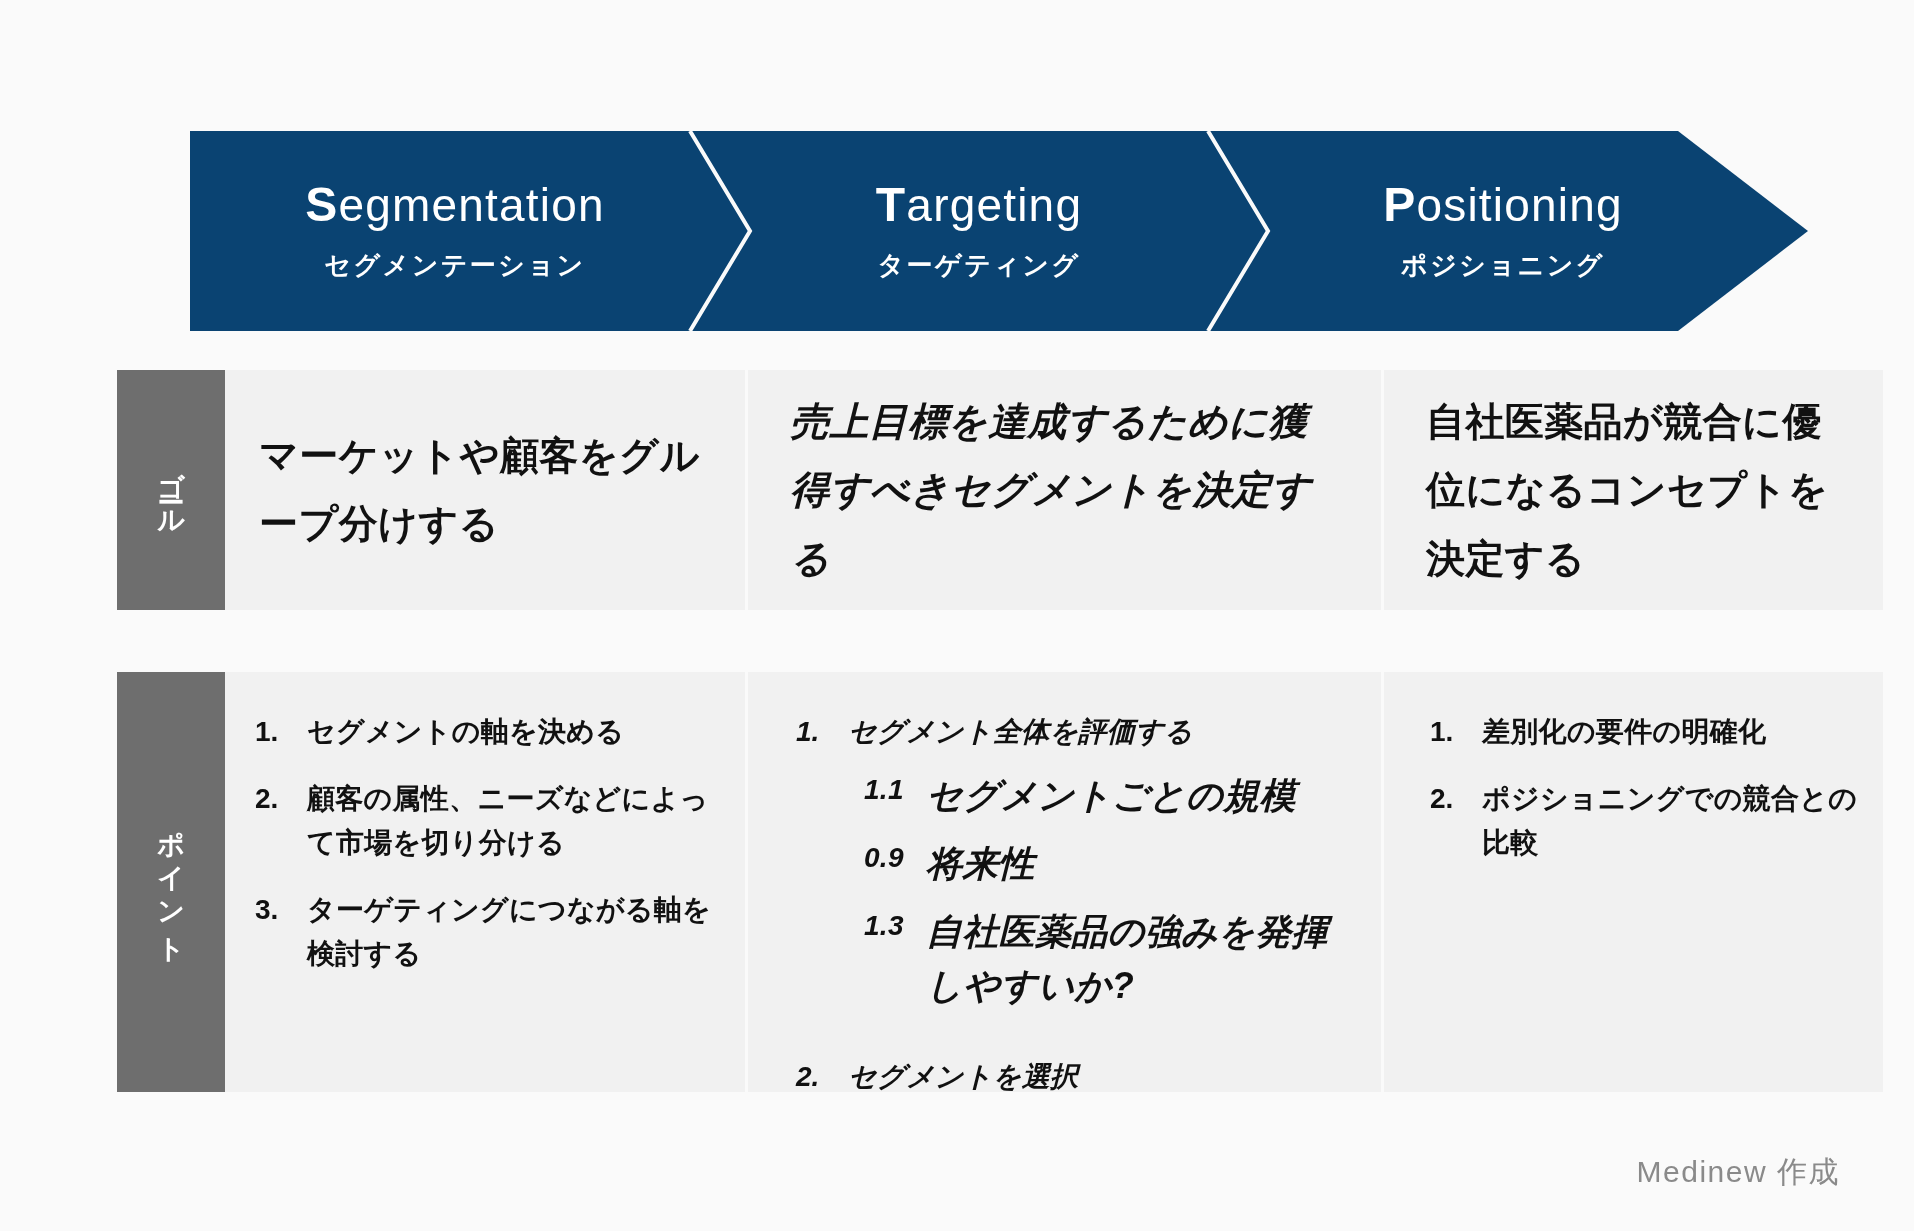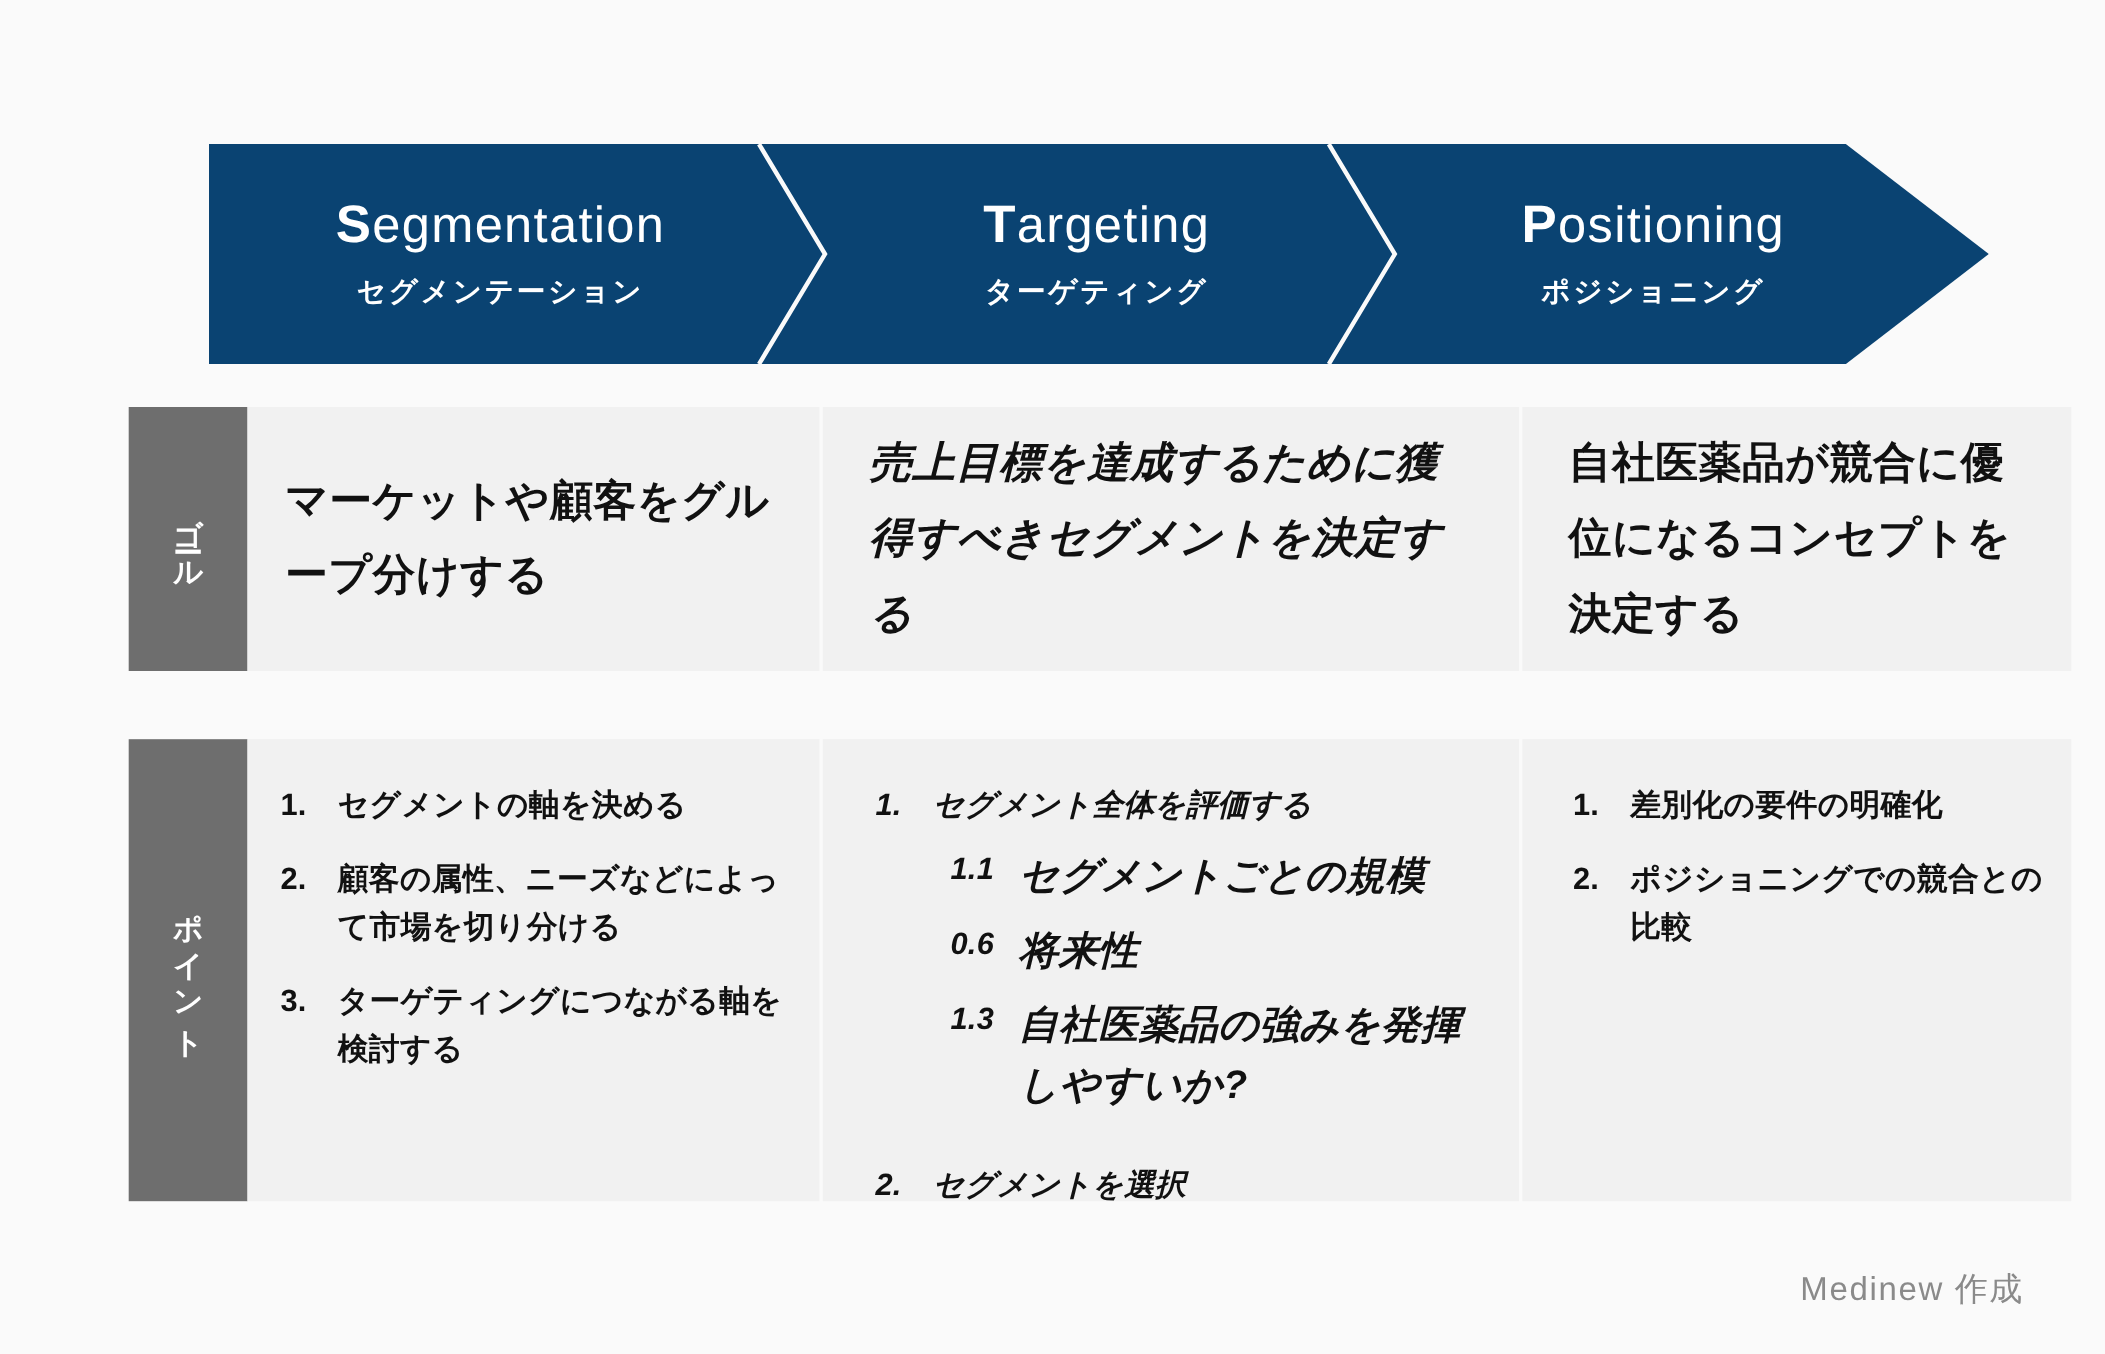--- a/index.html
+++ b/index.html
@@ -27,21 +27,21 @@
   .banner-en {
     font-size:46px; font-weight:300; letter-spacing:1.2px;
     line-height:1.1; white-space:nowrap;
   }
   .banner-en .cap { font-weight:700; font-size:48px; }
   .banner-jp {
     margin-top:16px; font-size:26px; font-weight:700;
     letter-spacing:2.5px; white-space:nowrap;
   }
   #cell-0 { left:0px;    width:530px; }
-  #cell-1 { left:548px;  width:518px; }
+  #cell-1 { left:530px;  width:518px; }
   #cell-2 { left:1048px; width:530px; }
 
   
   .row { position:absolute; left:117px; }
   #row-goal   { top:370px; height:240px; }
   #row-point  { top:672px; height:420px; }
 
   .row-label {
     position:absolute; left:0; top:0;
     width:108px; height:100%;
@@ -192,21 +192,21 @@
           <div class="pt-item">
             <span class="pt-num">1.</span>
             <div class="pt-body">
               <div>セグメント全体を評価する</div>
               <div class="pt-sublist">
                 <div class="pt-sub">
                   <span class="pt-sub-num">1.1</span>
                   <span class="pt-sub-body">セグメントごとの規模</span>
                 </div>
                 <div class="pt-sub">
-                  <span class="pt-sub-num">0.6</span>
+                  <span class="pt-sub-num">0.9</span>
                   <span class="pt-sub-body">将来性</span>
                 </div>
                 <div class="pt-sub">
                   <span class="pt-sub-num">1.3</span>
                   <span class="pt-sub-body">自社医薬品の強みを発揮しやすいか?</span>
                 </div>
               </div>
             </div>
           </div>
           <div class="pt-item">

